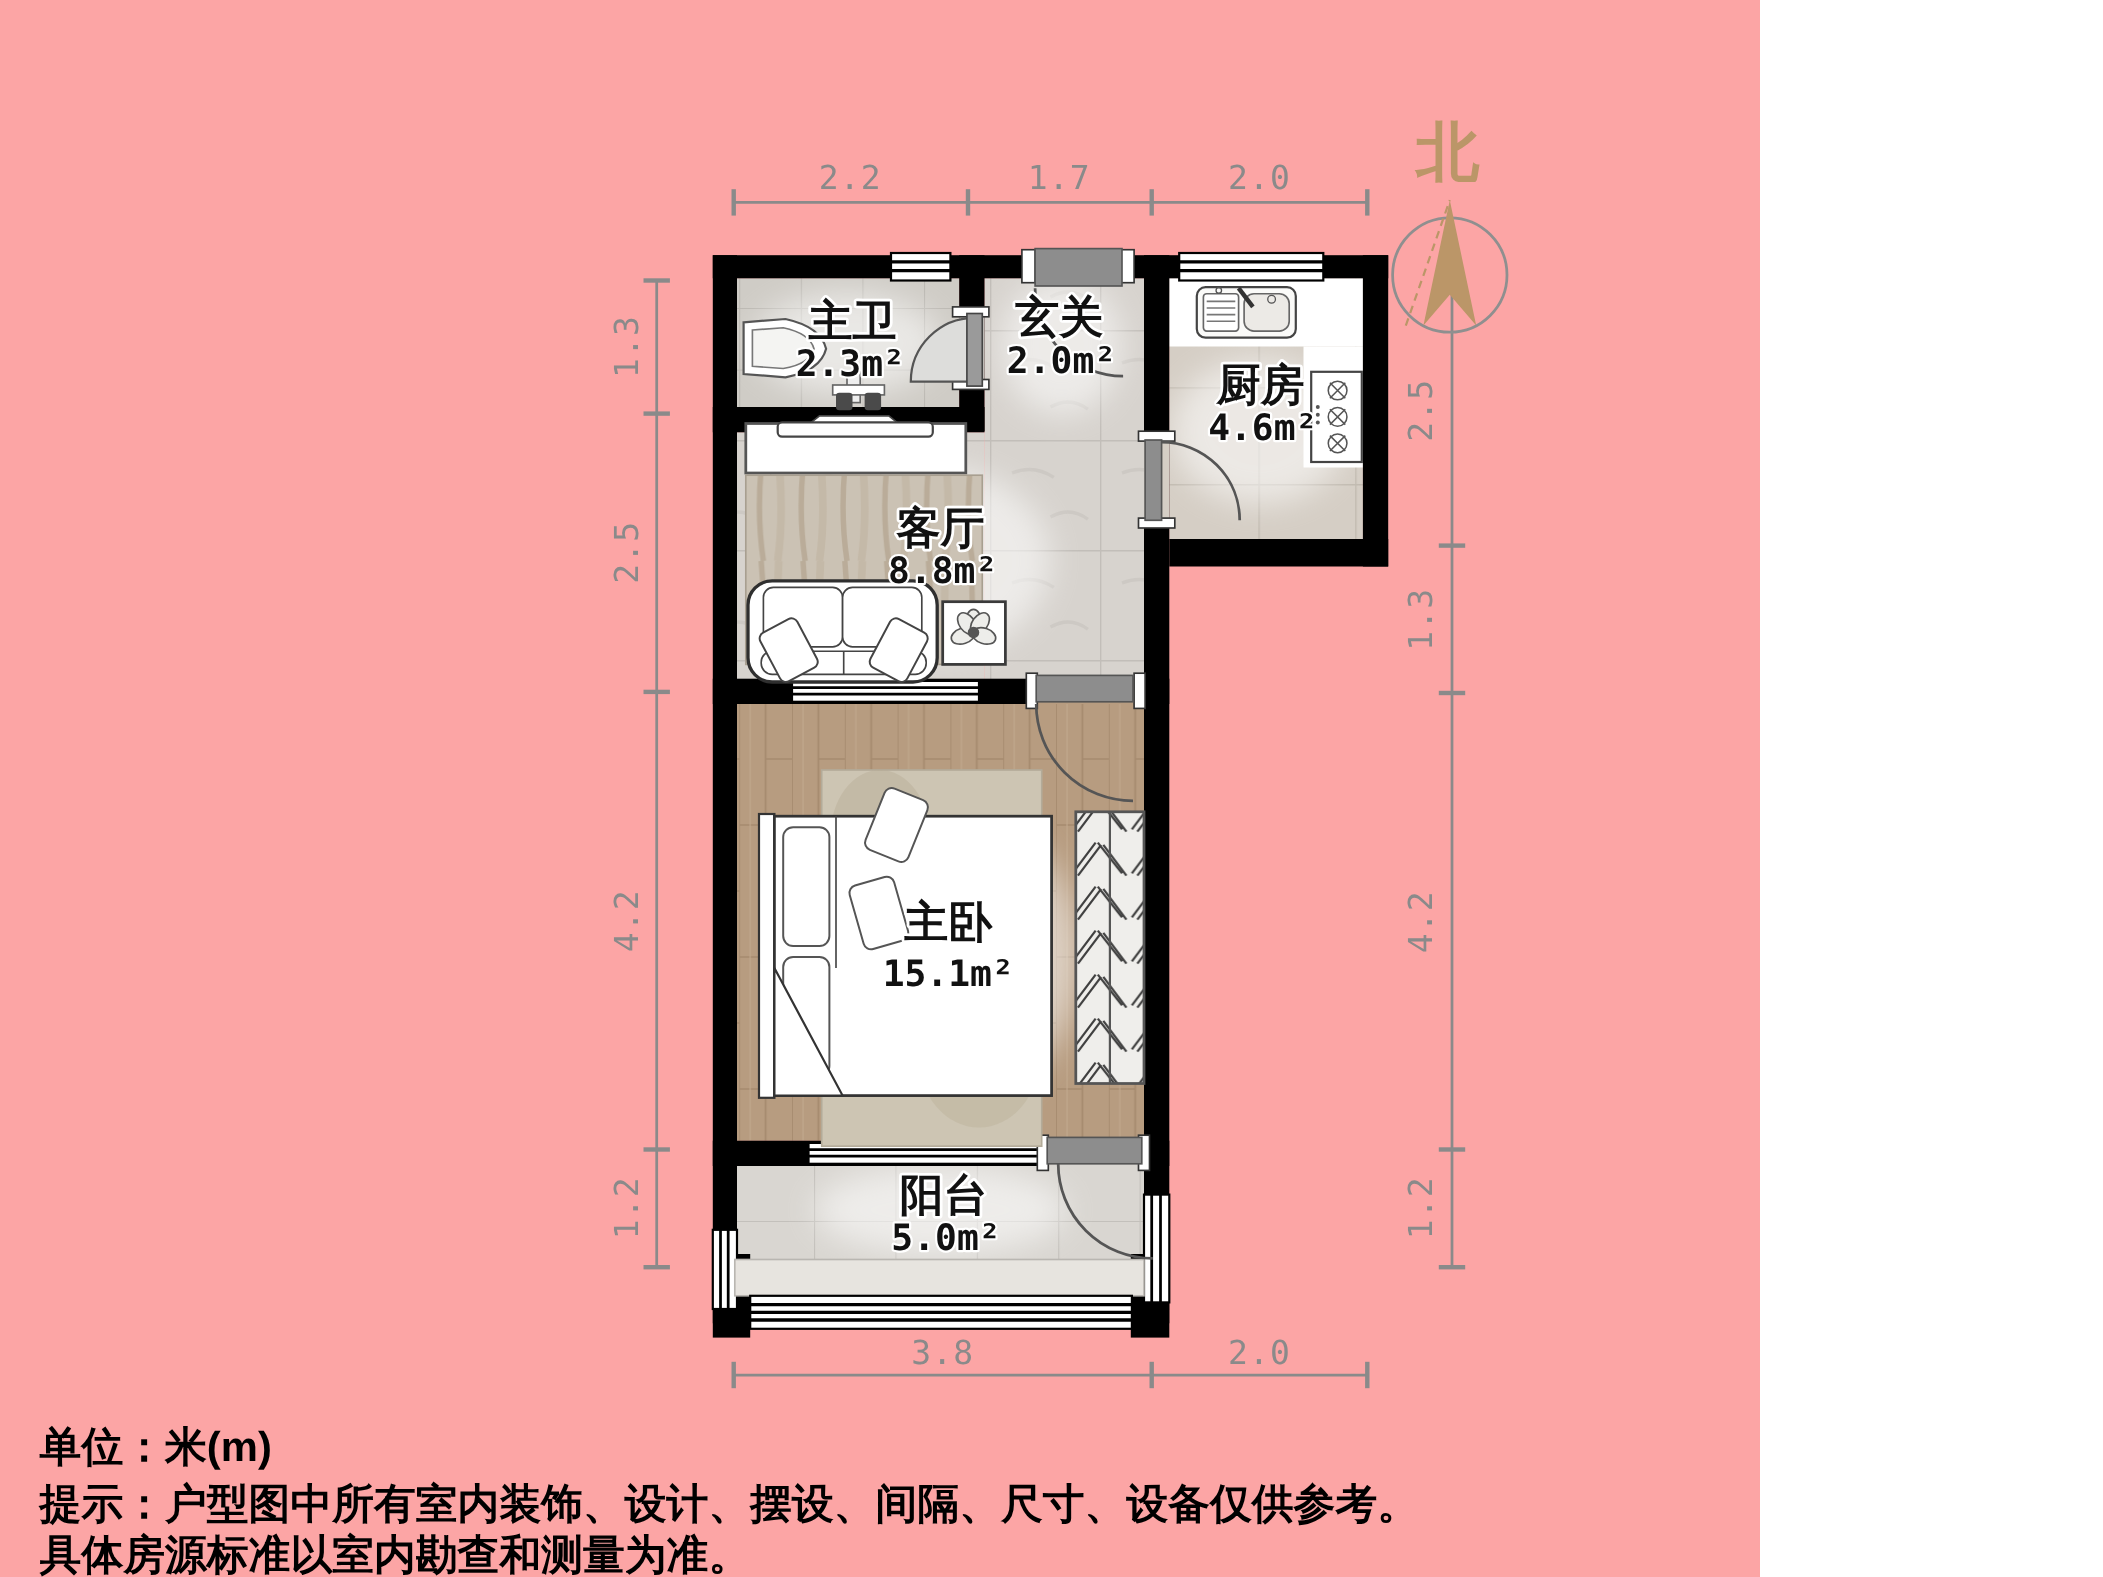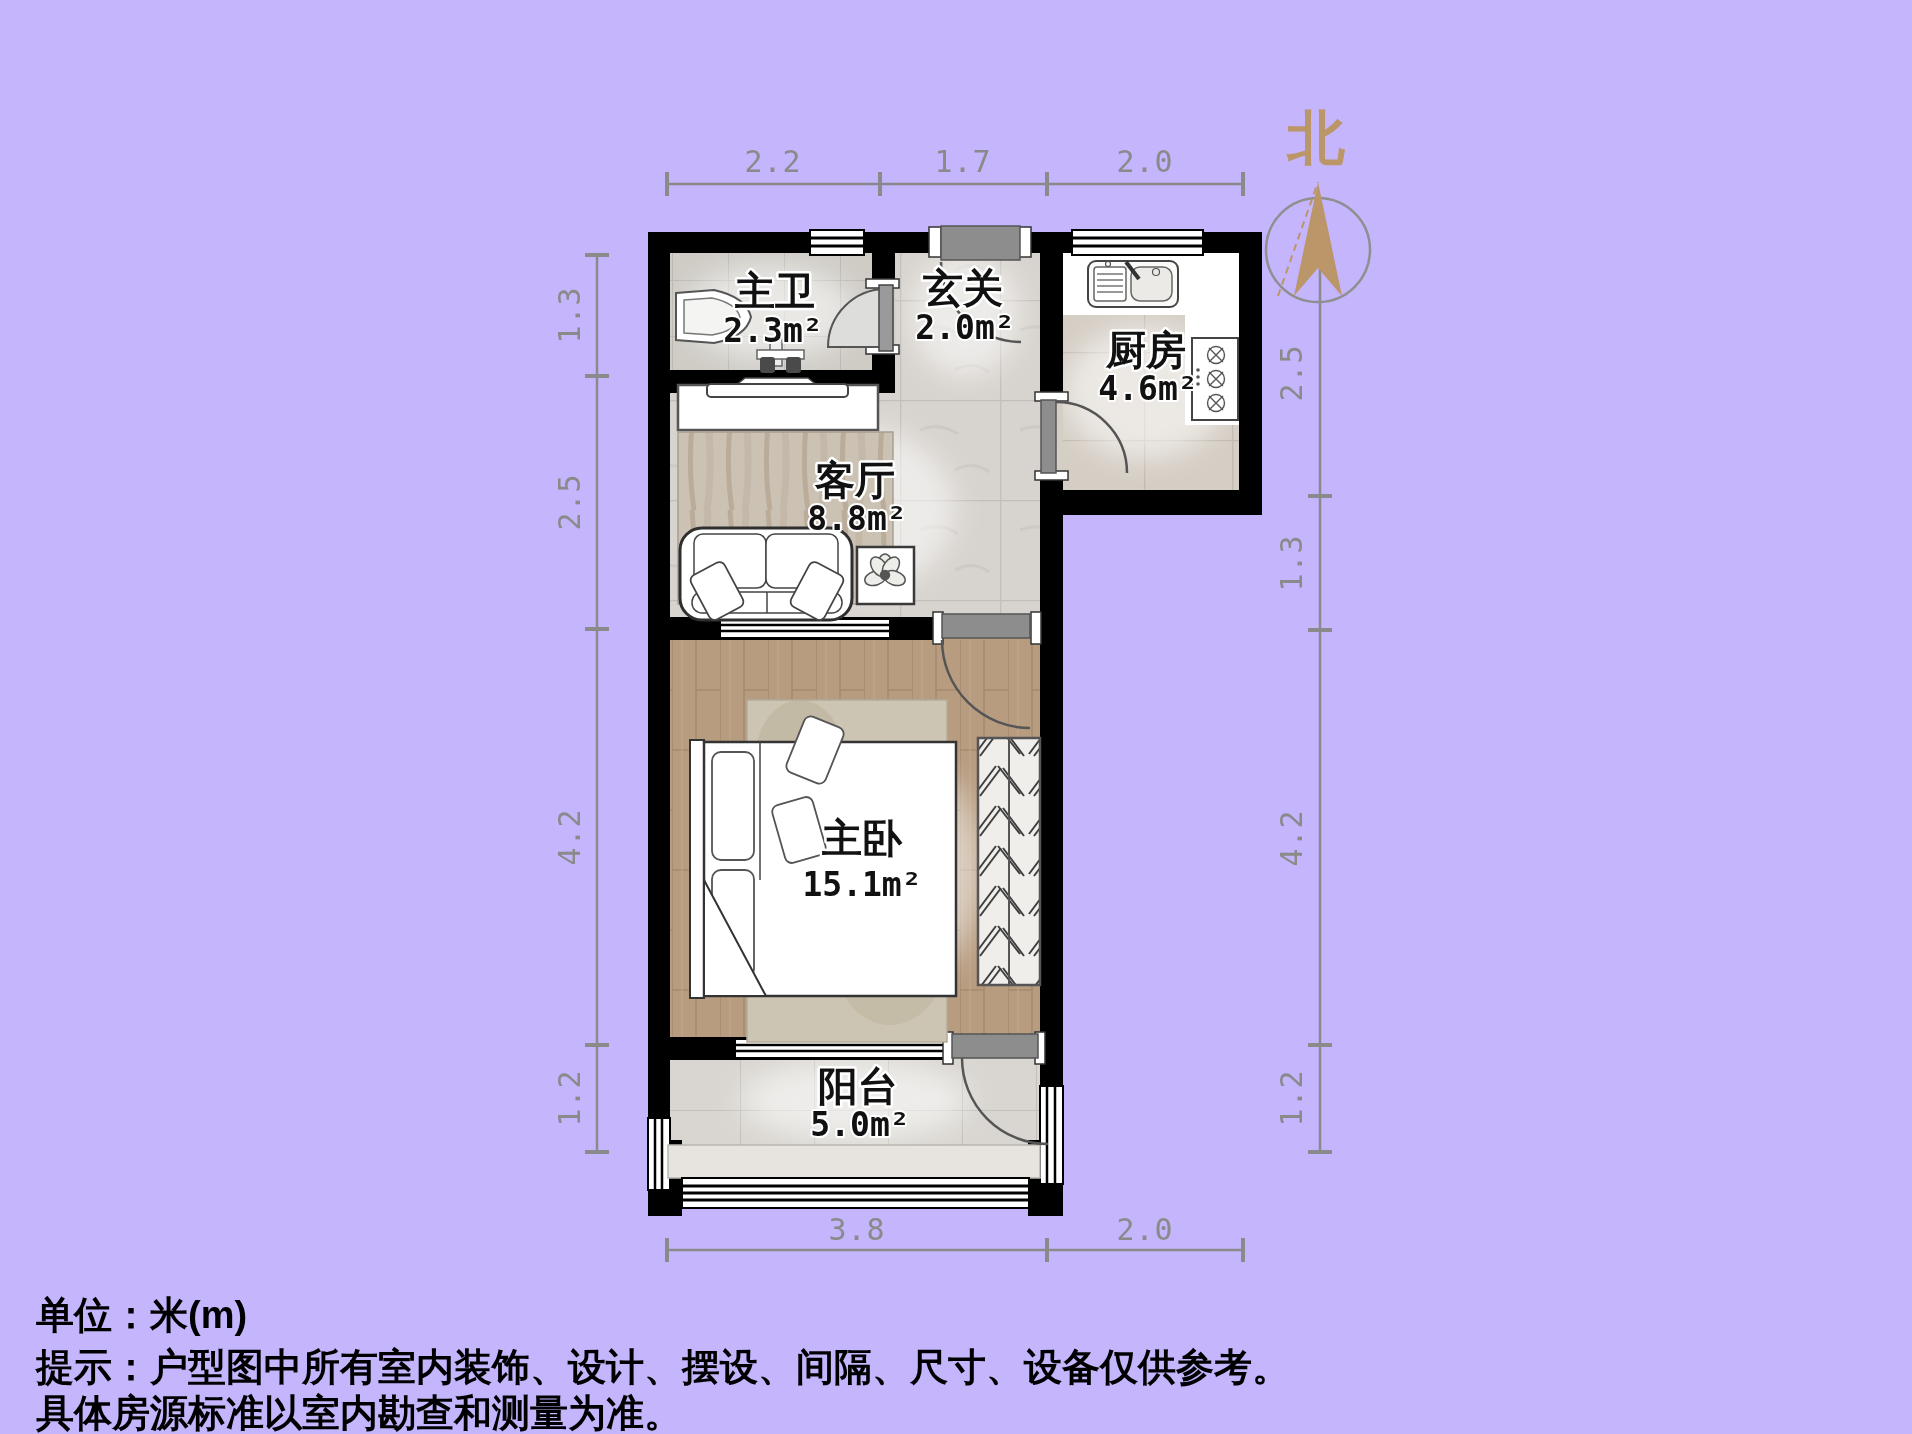--- a/index.html
+++ b/index.html
@@ -1,16 +1,16 @@
 <!DOCTYPE html>
 <html><head>
 <meta charset="utf-8">
 <style>
   html,body{margin:0;padding:0;background:#ffffff;}
-  .stage{position:relative;width:1912px;height:1434px;background:#c4b5fd;overflow:hidden;
+  .stage{position:relative;width:1600px;height:1434px;background:#fca5a5;overflow:hidden;
          font-family:"Liberation Sans", sans-serif;}
   svg{display:block}
   text{font-family:"Liberation Sans", sans-serif;}
   .room-name{font-size:40px;font-weight:bold;fill:#111;paint-order:stroke;stroke:#ffffff;stroke-width:5px;stroke-linejoin:round;}
   .room-area{font-size:33px;font-weight:bold;fill:#111;paint-order:stroke;stroke:#ffffff;stroke-width:4px;stroke-linejoin:round;font-family:"DejaVu Sans Mono","Liberation Sans",monospace;}
   .dim{font-size:30px;fill:#8a8a8a;font-family:"DejaVu Sans Mono","Liberation Sans",monospace;letter-spacing:1px;}
   .footer-text{font-size:38px;font-weight:bold;fill:#000;}
   .north-label{font-size:58px;font-weight:bold;}
 </style>
 </head>

